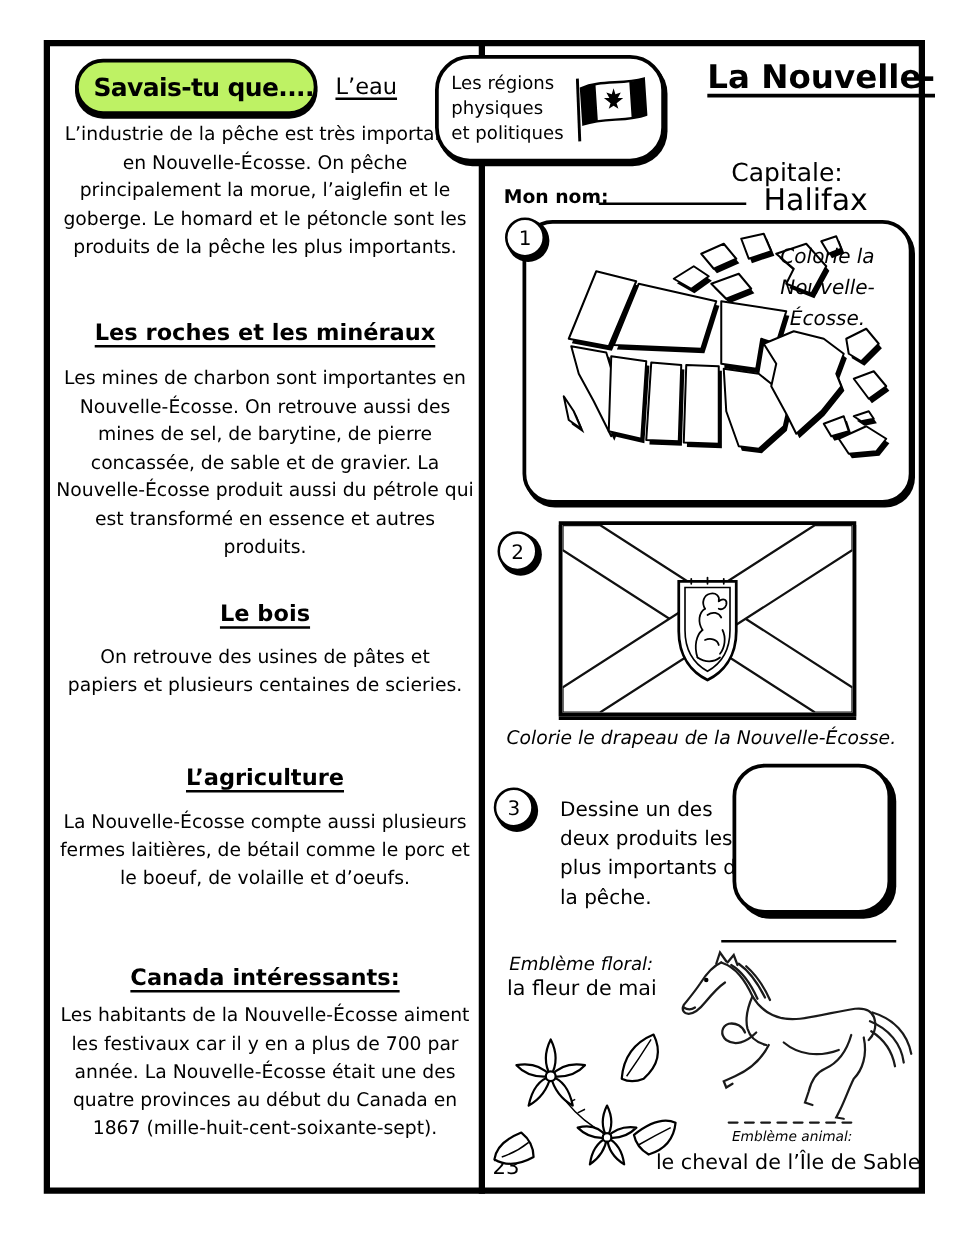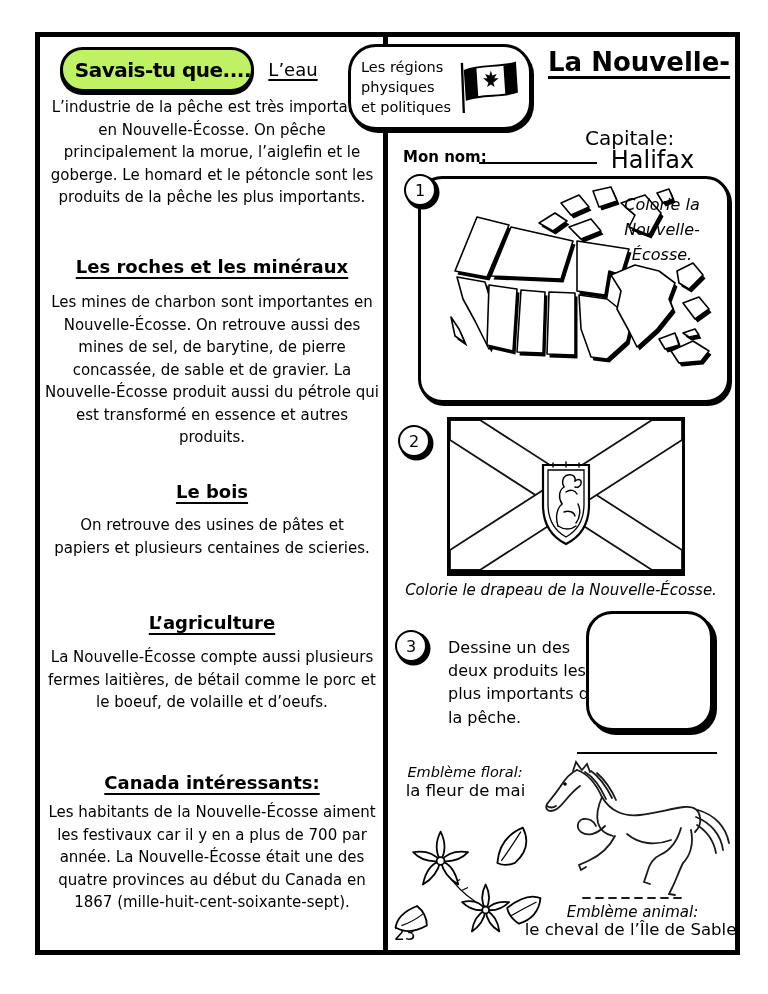--- a/index.html
+++ b/index.html
@@ -25,21 +25,21 @@
   .p5 { top:801px; }
   .sec-heading { width:340px; left:42px; text-align:center; font-size:18px; font-weight:bold;
     text-decoration:underline; text-decoration-thickness:2px; text-underline-offset:4px; }
   .h2 { top:256px; } .h3 { top:481px; } .h4 { top:612px; } .h5 { top:772px; }
 
   
   .region-badge { left:348px; top:44px; width:184px; height:86px; border:3px solid #000; border-radius:28px;
     background:#fff; box-shadow:2px 3px 0 #000; z-index:6; display:flex; align-items:center;
     justify-content:center; gap:4px; padding:4px 6px; }
   .region-text { font-size:14.5px; line-height:1.4; text-align:left; }
-  .ns-title { left:548px; top:42px; width:200px; text-align:left; z-index:2; }
+  .ns-title { left:548px; top:42px; width:200px; text-align:right; z-index:2; }
   .ns-title .line { font-size:26px; font-weight:bold; line-height:40px;
     text-decoration:underline; text-decoration-thickness:2.5px; text-underline-offset:5px; }
   .capitale { left:585px; top:126px; width:135px; font-size:20px; }
   .halifax { left:585px; top:146px; width:135px; text-align:center; font-size:24px; }
   .monnom { left:403px; top:148px; font-size:15px; font-weight:bold; }
   .name-line { left:479px; top:146px; width:118px; height:18px; border-bottom:2px solid #000; }
 
   
   .circle-badge { width:32px; height:32px; border-radius:50%; border:2.5px solid #000; background:#fff;
     display:flex; align-items:center; justify-content:center; font-size:16px; z-index:5;
@@ -55,21 +55,21 @@
   .act3-text { left:448px; top:636px; width:160px; font-size:16px; line-height:1.45; }
   .draw-box { left:586px; top:611px; width:127px; height:120px; border:3px solid #000; border-radius:26px;
     background:#fff; box-shadow:4px 4px 0 #000; z-index:2; }
   .answer-line { left:577px; top:752px; width:140px; border-top:2px solid #000; }
 
   
   .floral-label { left:400px; top:764px; width:130px; text-align:center; font-size:14.5px; font-style:italic; }
   .floral-name { left:398px; top:781px; width:135px; text-align:center; font-size:16.5px; }
   .flower-svg { left:388px; top:812px; width:160px; height:142px; z-index:2; }
   .horse-svg { left:533px; top:760px; width:200px; height:142px; z-index:2; }
-  .animal-label { left:565px; top:903px; width:135px; text-align:center; font-size:15px; font-style:italic; }
+  .animal-label { left:547px; top:903px; width:135px; text-align:right; font-size:11px; font-style:italic; }
   .animal-name { left:518px; top:920px; width:225px; text-align:center; font-size:16.5px; }
   .pagenum { left:394px; top:924px; font-size:17px; }
 
   svg { display:block; }
 </style>
 </head>
 <body>
 
 <div class="abs outer-border"></div>
 <div class="abs divider"></div>

